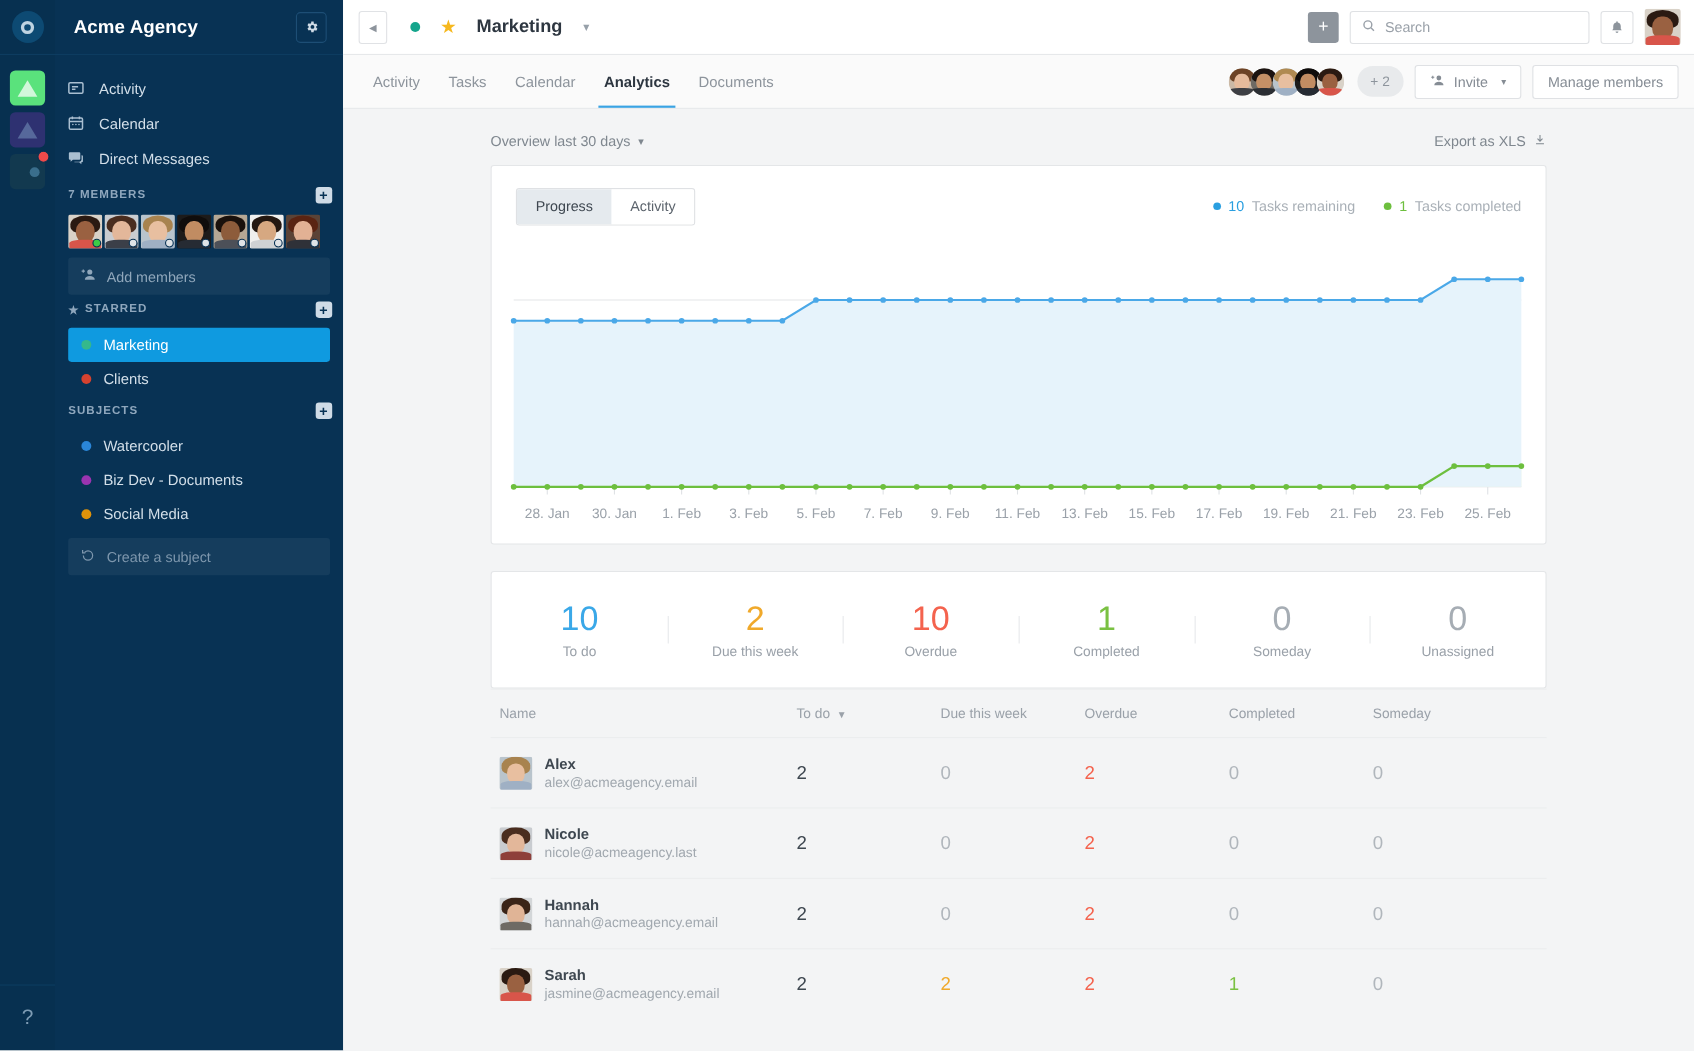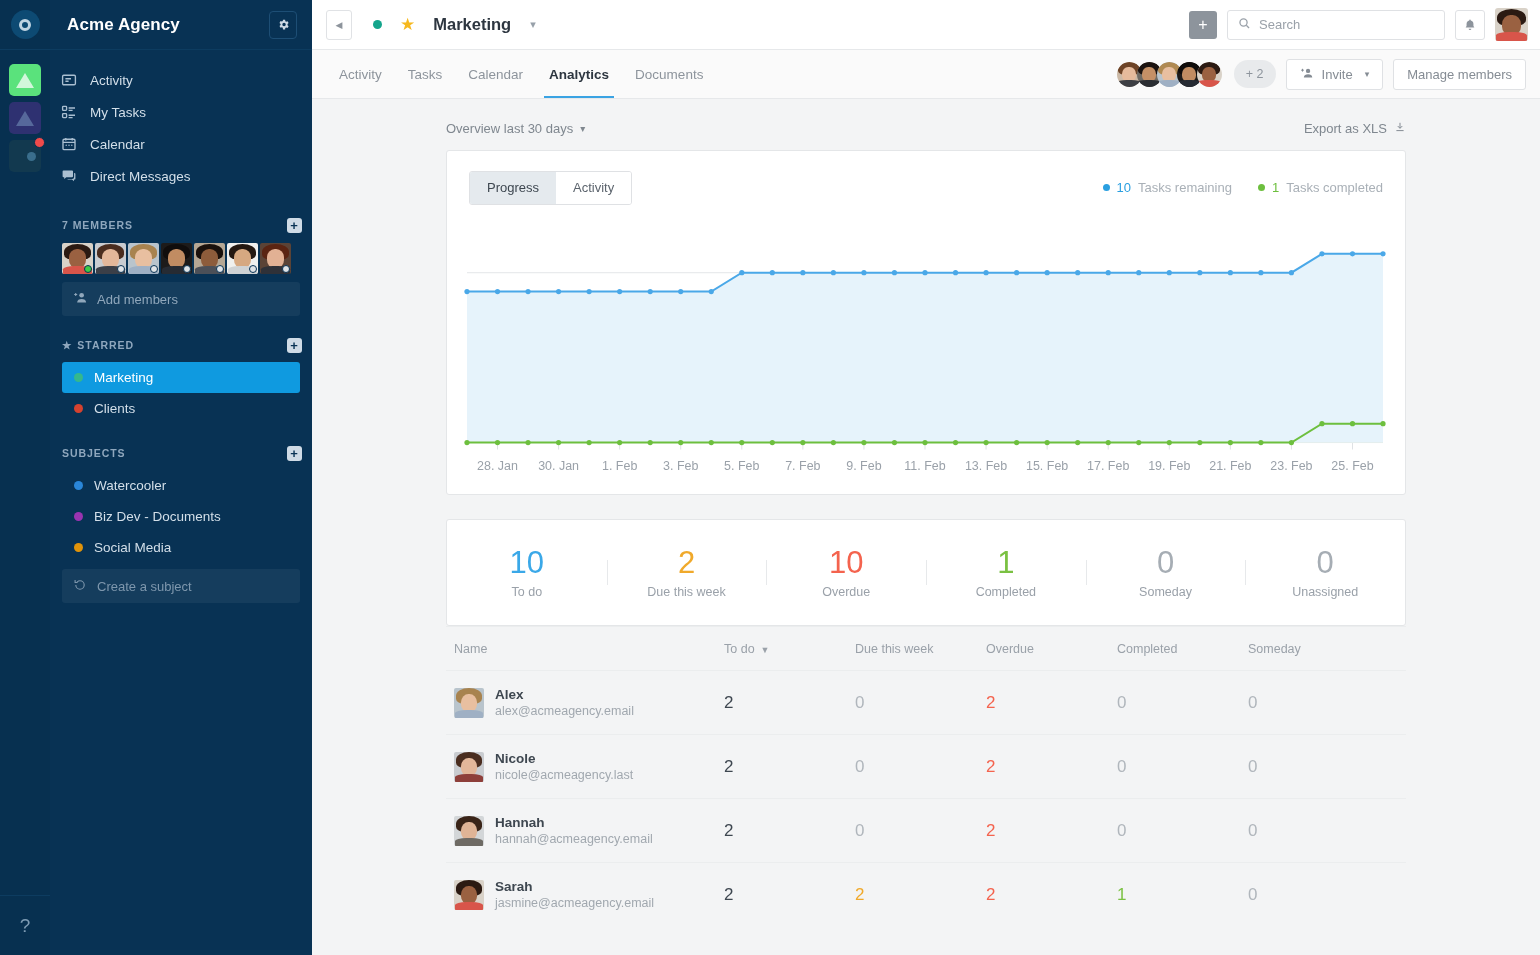--- a/index.html
+++ b/index.html
@@ -71,21 +71,21 @@
   .nav-item {
     display:flex; align-items:center; height:32px; padding-left: 10px; gap: 13px;
     color:#d3dfe9; font-size:13.5px;
   }
   .nav-ico { width:17px;height:17px;display:flex;align-items:center;justify-content:center;color:#aabfd1;}
   .nav-ico svg { display:block; }
 
   .sec-head {
     display:flex; align-items:center; padding: 0 10px 0 12px; height: 26px;
     font-size: 10.5px; letter-spacing: .09em; color:#8fa7bd; font-weight: bold;
-    text-transform: uppercase; margin-top: 16px;
+    text-transform: uppercase; 
   }
   .sec-head .lbl { flex:1; display:flex; align-items:center; gap:5px; }
   .plus-sq {
     width:15px;height:15px;border-radius:3px;background:#cfdbe6;color:#083254;
     display:flex;align-items:center;justify-content:center;font-size:13px;line-height:1;
     font-weight:bold;
   }
   .members-strip { display:flex; gap:2px; padding: 5px 12px 0 12px; }
   .m-av { width:31px;height:31px;border-radius:2px;position:relative;overflow:hidden; }
   .m-av .st {
@@ -257,30 +257,20 @@
 
     <div class="nav">
       <div class="nav-item">
         <span class="nav-ico">
           <svg width="16" height="16" viewBox="0 0 20 20" fill="none" stroke="currentColor" stroke-width="1.7">
             <rect x="2" y="4" width="16" height="12" rx="1.5"></rect>
               <path d="M5.5 8.5h7M5.5 11.5h4"></path>
           </svg>
         </span>
         <span>Activity</span>
-      </div>
-      <div class="nav-item">
-        <span class="nav-ico">
-          <svg width="16" height="16" viewBox="0 0 20 20" fill="none" stroke="currentColor" stroke-width="1.7">
-            <rect x="2" y="3" width="5" height="5" rx="1"></rect>
-              <rect x="2" y="12" width="5" height="5" rx="1"></rect>
-            <path d="M9.5 5h8M9.5 8h5M9.5 14h8M9.5 17h5"></path>
-          </svg>
-        </span>
-        <span>My Tasks</span>
       </div>
       <div class="nav-item">
         <span class="nav-ico">
           <svg width="16" height="16" viewBox="0 0 20 20" fill="none" stroke="currentColor" stroke-width="1.7">
             <rect x="2.5" y="4" width="15" height="13" rx="1.5"></rect>
               <path d="M2.5 8h15M6 2.5v3M14 2.5v3"></path>
             <circle cx="6.5" cy="11.5" r=".9" fill="currentColor" stroke="none"></circle>
             <circle cx="10" cy="11.5" r=".9" fill="currentColor" stroke="none"></circle>
             <circle cx="13.5" cy="11.5" r=".9" fill="currentColor" stroke="none"></circle>
           </svg>

